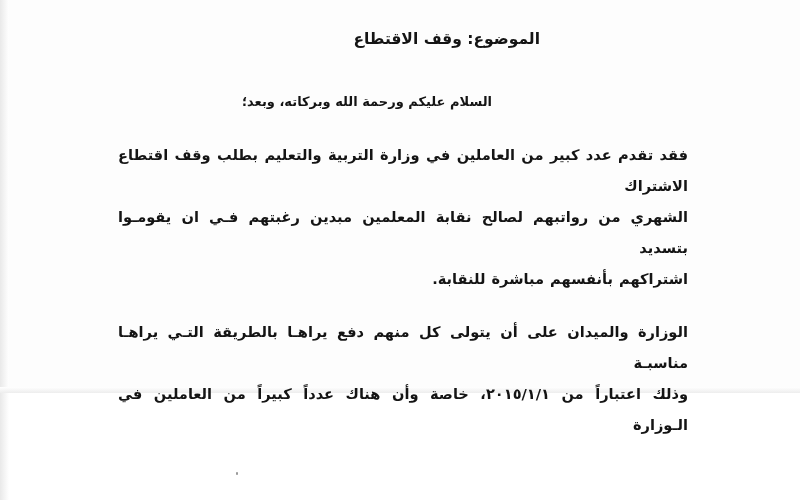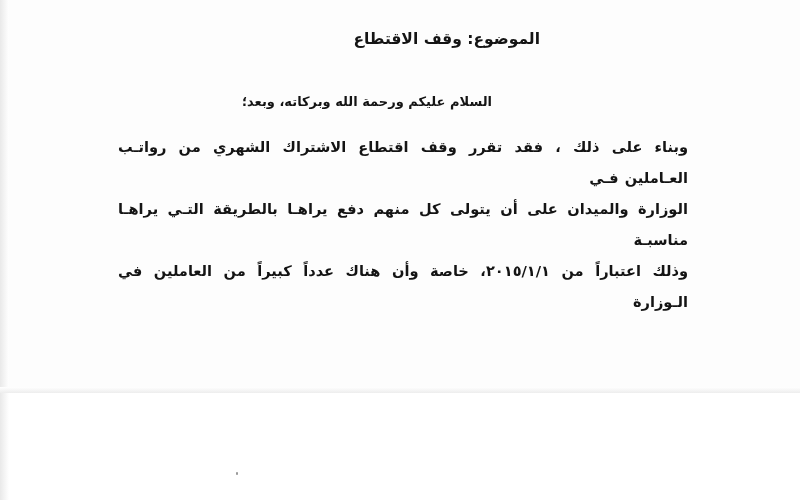--- a/index.html
+++ b/index.html
@@ -90,22 +90,26 @@
   <div class="scan-edge-bottom"></div>
 
   <div class="speck" style="left:236px; top:472px;"></div>
 
   <div class="doc-body">
 
     <div class="subject-line">الموضوع: وقف الاقتطاع</div>
 
     <div class="greeting">السلام عليكم ورحمة الله وبركاته، وبعد؛</div>
 
+    <div class="para first">
+      <span class="line-seg">فقد تقدم عدد كبير من العاملين في وزارة التربية والتعليم بطلب وقف اقتطاع الاشتراك</span>
+      <span class="line-seg">الشهري من رواتبهم لصالح نقابة المعلمين مبدين رغبتهم فـي ان يقومـوا بتسديد</span>
+      <span class="line-seg last-line">اشتراكهم بأنفسهم مباشرة للنقابة.</span>
+    </div>
 
     <div class="para second">
-      <span class="line-seg">وبناء على ذلك ، فقد تقرر وقف اقتطاع الاشتراك الشهري من رواتـب العـاملين فـي</span>
       <span class="line-seg">الوزارة والميدان على أن يتولى كل منهم دفع يراهـا بالطريقة التـي يراهـا مناسبـة</span>
       <span class="line-seg">وذلك اعتباراً من ٢٠١٥/١/١، خاصة وأن هناك عدداً كبيراً من العاملين في الـوزارة</span>
 
     </div>
 
   </div>
 </div>
 
 </body></html>

